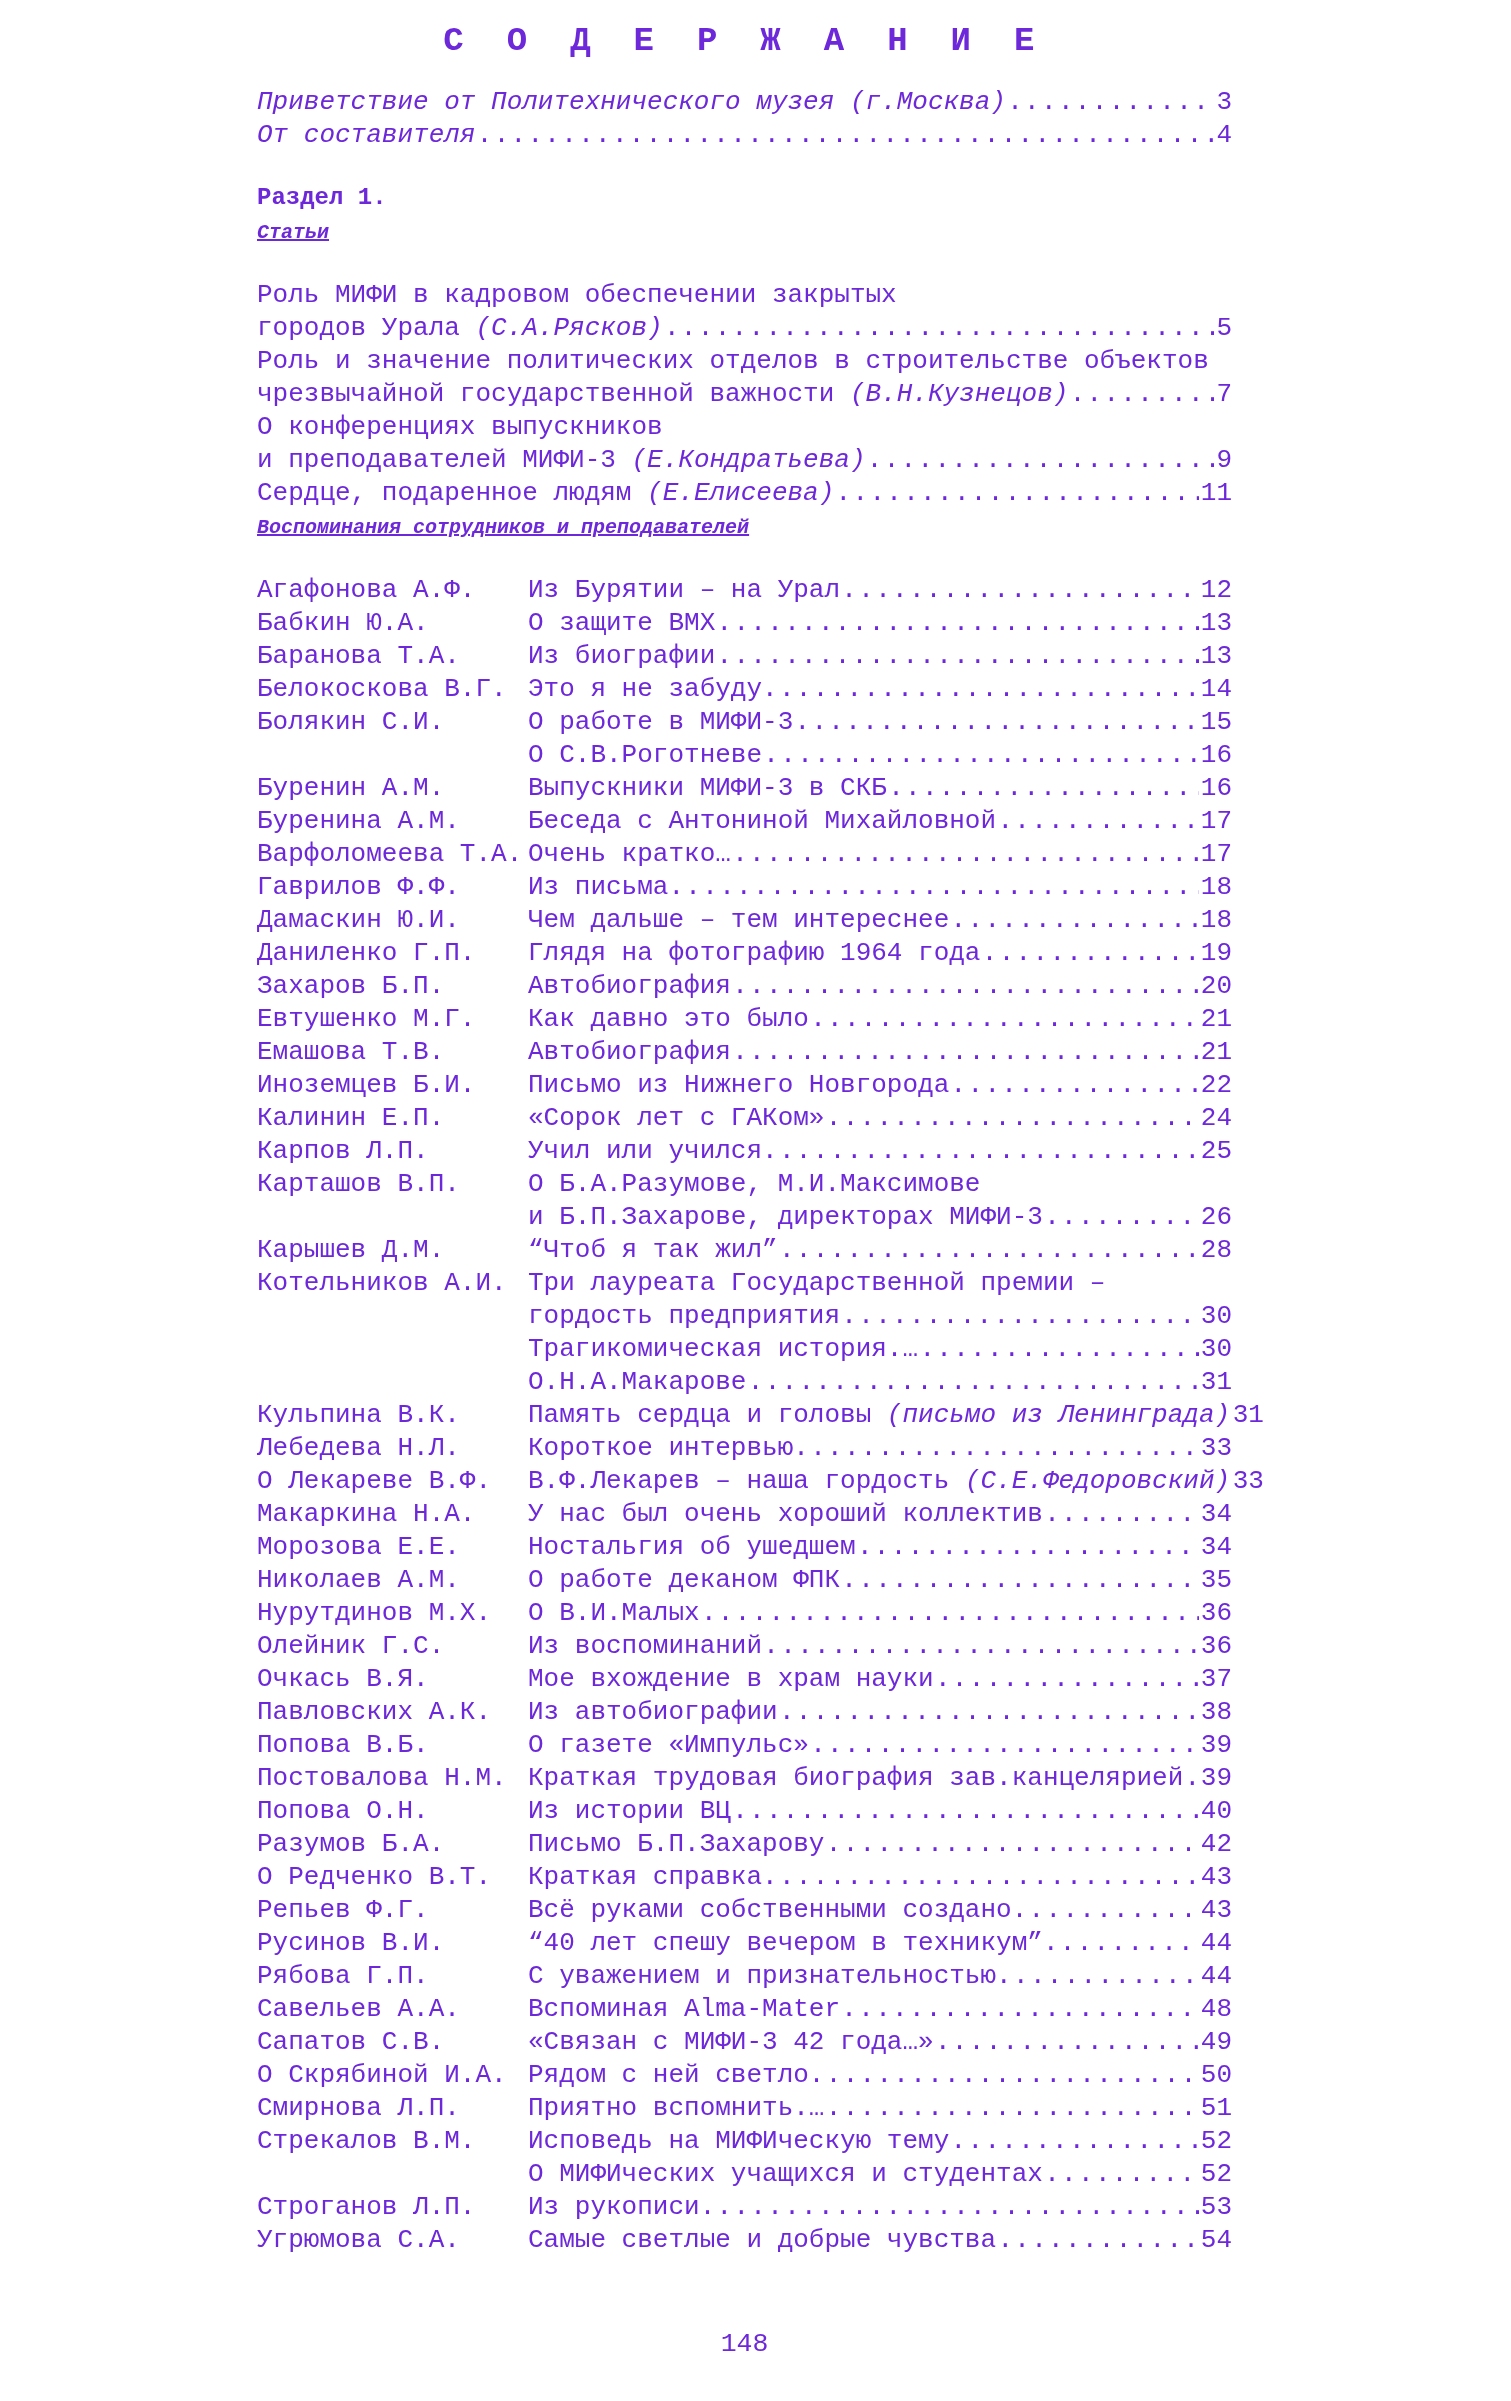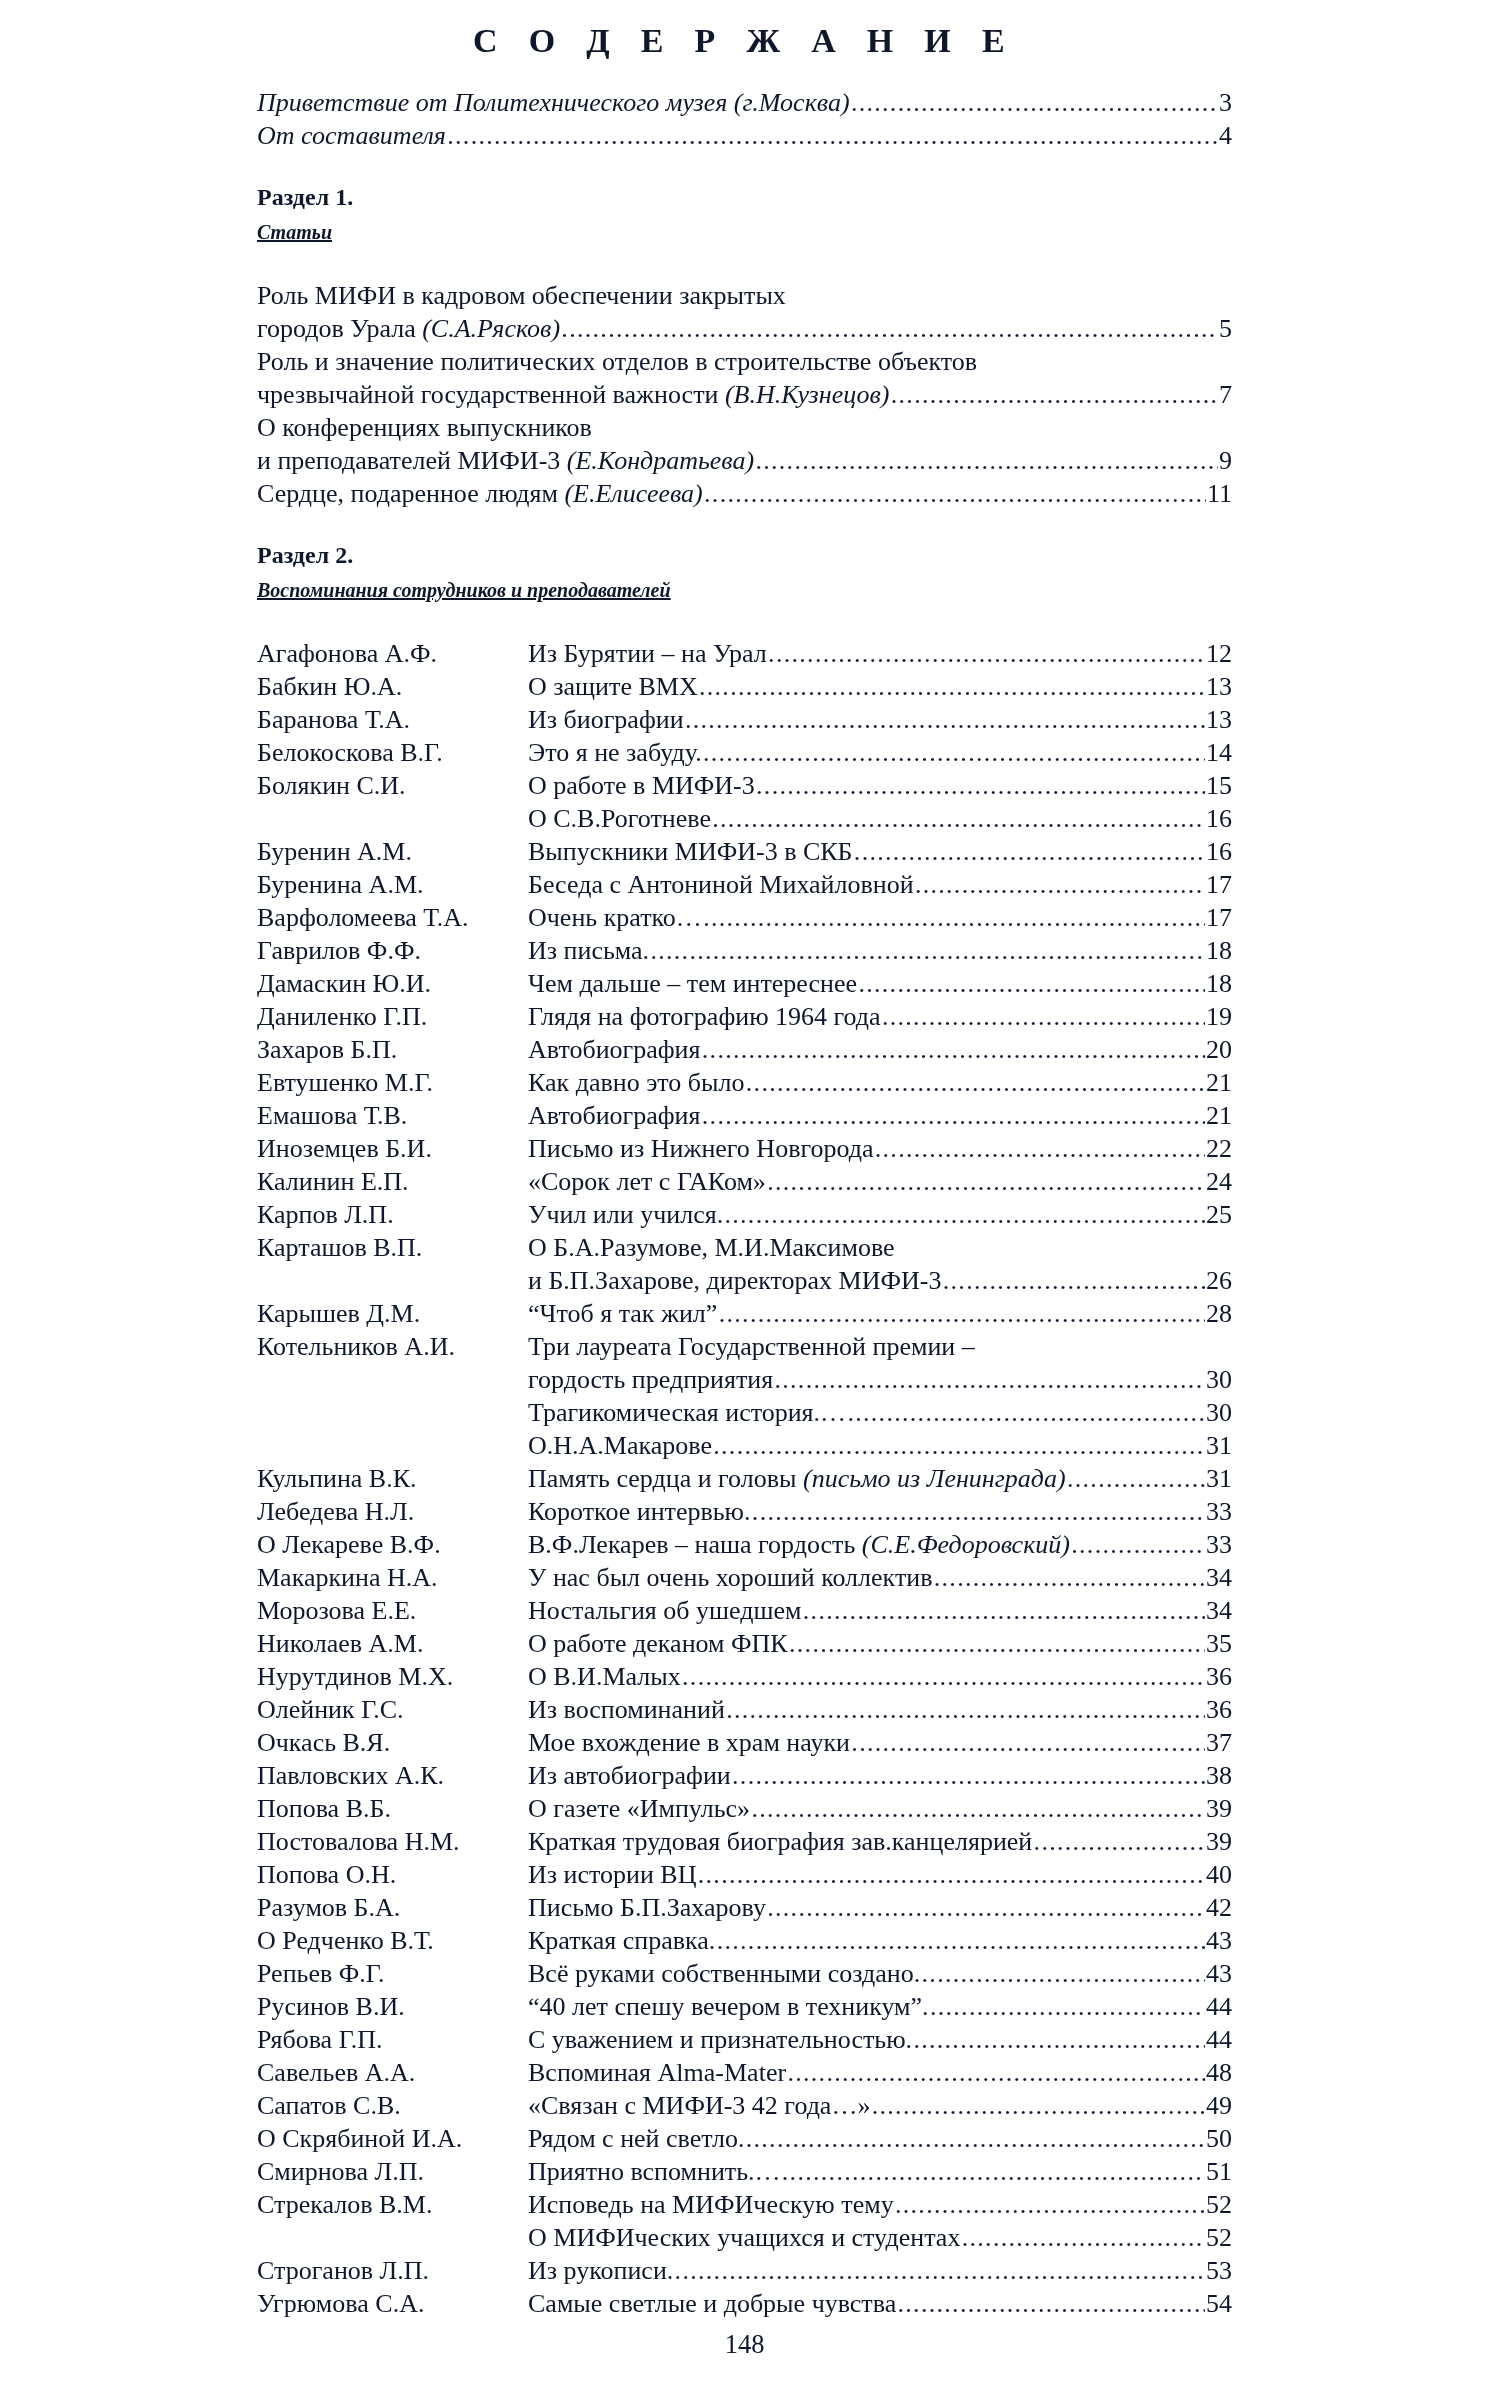--- a/index.html
+++ b/index.html
@@ -1,22 +1,22 @@
 <!DOCTYPE html>
 <html style="font-size:10px"><head>
 <meta charset="utf-8">
 <style>
   html,body { margin:0; padding:0; background:#e8e8e8; }
   .page {
     position: relative;
     width: 1512px;
     height: 2401px;
     background: #ffffff;
-    color: #0f172a;
-    font-family: Liberation Serif, serif;
+    color: #6d28d9;
+    font-family: Liberation Mono, monospace;
     font-size: 26px;
     line-height: 33px;
     overflow: hidden;
   }
   .content {
     position: absolute;
     left: 257px;
     top: 21.4px;
     width: 975px;
   }
@@ -122,21 +122,20 @@
         </div>
         <div class="entry">
           <div class="row">
             <span class="tt"><span>Сердце, подаренное людям </span><span class="it">(Е.Елисеева)</span></span>
             <span class="leader">....................................................................................................................................................................................................................................................................</span>
             <span class="pg">11</span>
           </div>
         </div>
       </div>
 
-    <div class="section-head">Раздел 2.</div>
     <div class="section-sub">Воспоминания сотрудников и преподавателей</div>
     <div class="s2-list" id="s2-list">
         <div class="e2">
           <div class="author">Агафонова А.Ф.</div>
           <div class="body">
             <div class="row">
               <span class="tt"><span>Из Бурятии – на Урал</span></span>
               <span class="leader">....................................................................................................................................................................................................................................................................</span>
               <span class="pg">12</span>
             </div>

